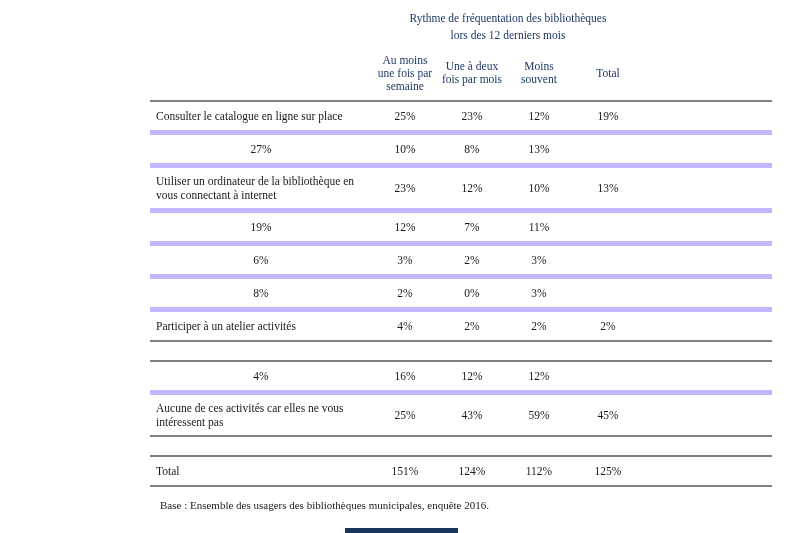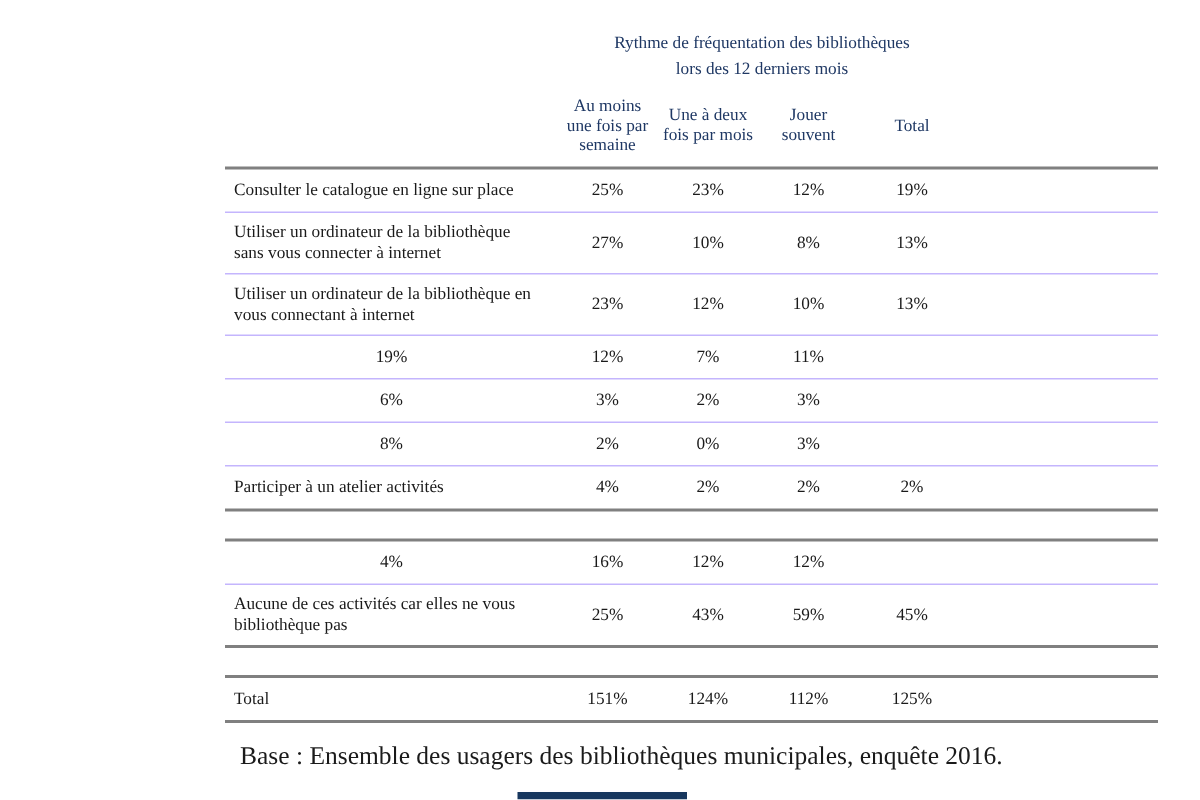--- a/index.html
+++ b/index.html
@@ -1,71 +1,70 @@
 <!DOCTYPE html>
 <html><head>
 <meta charset="utf-8">
 <style>
   html,body{margin:0;padding:0;}
   body{
     width:800px;height:533px;position:relative;overflow:hidden;
     background:#ffffff;color:#1a1a1a;
     font-family:"Liberation Serif", serif;
   }
-  .table-wrap{position:absolute;left:150px;top:11px;width:622px;}
+  .table-wrap{position:absolute;left:150px;top:0;width:622px;}
   .grid{display:grid;grid-template-columns:222px 66px 68px 66px 72px 128px;}
   .title{
     width:272px;margin:10px 0 0 222px;text-align:center;
     color:#1f3864;font-size:11.5px;line-height:17px;
   }
   .colheads{
     min-height:50px;align-items:center;margin-top:6px;
     border-bottom:2px solid #808080;
     color:#1f3864;font-size:11.5px;line-height:13px;
   }
   .colheads .ch{text-align:center;padding:2px 2px 6px 2px;}
   .section{border-bottom:2px solid #808080;}
   .section.gap-above{border-top:2px solid #808080;margin-top:18px;}
-  .row{min-height:28px;align-items:center;font-size:11.5px;border-bottom:1px solid #c4b5fd;}
+  .row{min-height:28px;align-items:center;font-size:11.5px;border-bottom:5px solid #c4b5fd;}
   .row:last-child{border-bottom:none;}
   .row .lbl{padding:6px 10px 6px 6px;line-height:14px;}
   .row .val{text-align:center;}
-  .footnote{margin-top:12px;padding-left:10px;font-size:17px;}
+  .footnote{margin-top:12px;padding-left:10px;font-size:11px;}
   .bottom-bar{position:absolute;left:345px;top:528px;width:113px;height:5px;background:#17375e;}
 </style>
 </head>
 <body>
 
 <div class="table-wrap">
 
   <div class="title">
     <div>Rythme de fréquentation des bibliothèques</div>
     <div>lors des 12 derniers mois</div>
   </div>
 
   <div class="grid colheads">
     <div class="ch"></div>
     <div class="ch">Au moins une fois par semaine</div>
     <div class="ch">Une à deux fois par mois</div>
-    <div class="ch">Jouer souvent</div>
+    <div class="ch">Moins souvent</div>
     <div class="ch">Total</div>
     <div class="ch"></div>
   </div>
 
   <div class="section">
     <div class="grid row">
       <div class="lbl">Consulter le catalogue en ligne sur place</div>
       <div class="val">25%</div>
       <div class="val">23%</div>
       <div class="val">12%</div>
       <div class="val">19%</div>
       <div></div>
     </div>
     <div class="grid row">
-      <div class="lbl">Utiliser un ordinateur de la bibliothèque sans vous connecter à internet</div>
       <div class="val">27%</div>
       <div class="val">10%</div>
       <div class="val">8%</div>
       <div class="val">13%</div>
       <div></div>
     </div>
     <div class="grid row">
       <div class="lbl">Utiliser un ordinateur de la bibliothèque en vous connectant à internet</div>
       <div class="val">23%</div>
       <div class="val">12%</div>
@@ -106,21 +105,21 @@
 
   <div class="section gap-above">
     <div class="grid row">
       <div class="val">4%</div>
       <div class="val">16%</div>
       <div class="val">12%</div>
       <div class="val">12%</div>
       <div></div>
     </div>
     <div class="grid row">
-      <div class="lbl">Aucune de ces activités car elles ne vous bibliothèque pas</div>
+      <div class="lbl">Aucune de ces activités car elles ne vous intéressent pas</div>
       <div class="val">25%</div>
       <div class="val">43%</div>
       <div class="val">59%</div>
       <div class="val">45%</div>
       <div></div>
     </div>
   </div>
 
   <div class="section gap-above">
     <div class="grid row">

